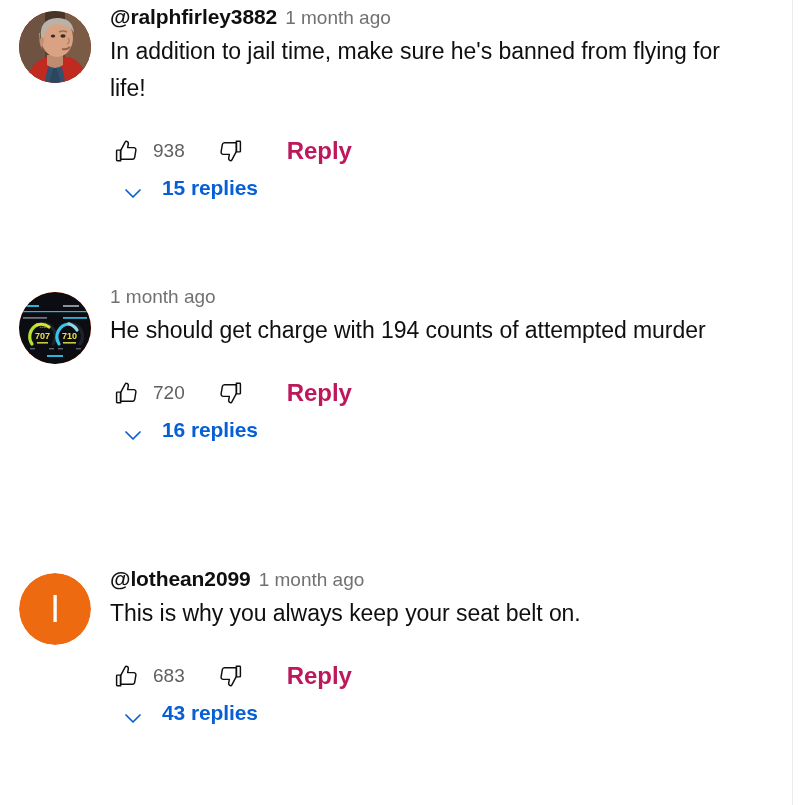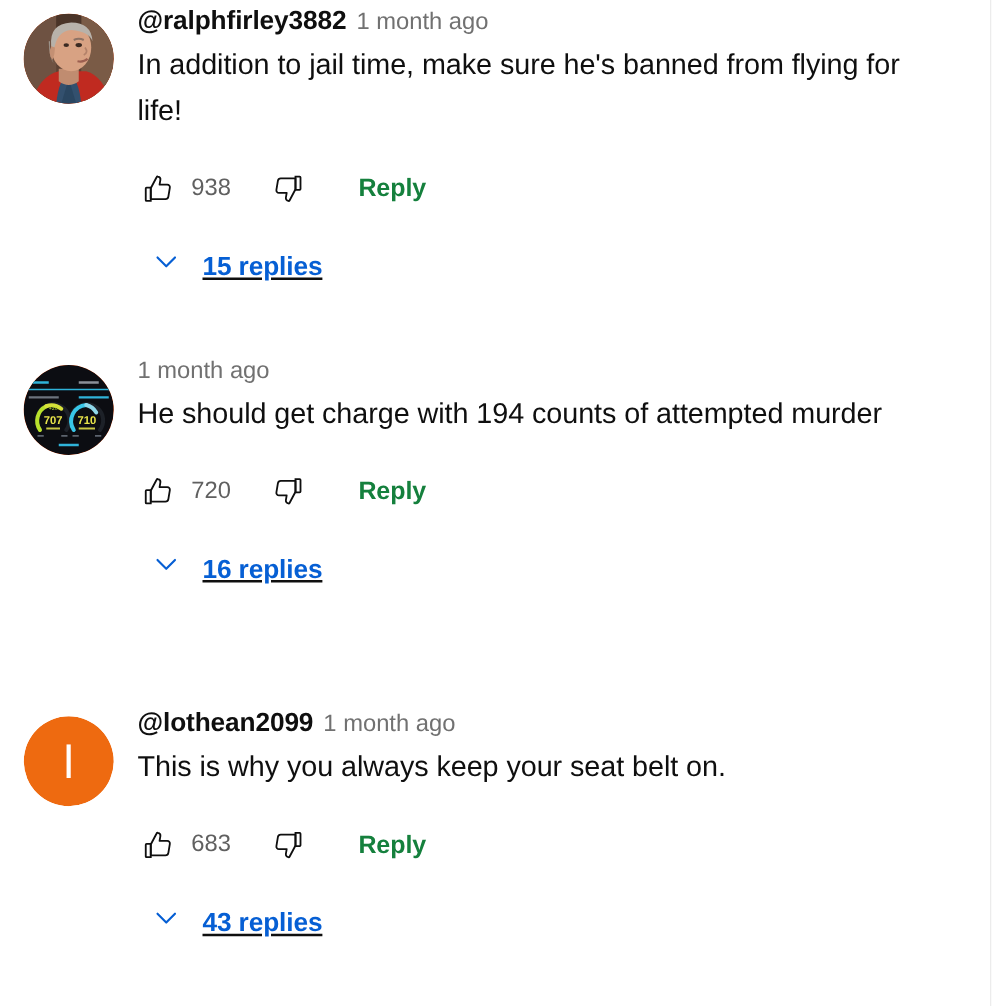--- a/index.html
+++ b/index.html
@@ -142,36 +142,35 @@
     color: #606060;
     margin-left: 9px;
     min-width: 10px;
     font-weight: 400;
   }
 
   .dislike-wrap { margin-left: 28px; }
 
   .reply-btn {
     margin-left: 38px;
-    font-size: 20px;
+    font-size: 24px;
     font-weight: bold;
-    color: #15803d;
+    color: #be185d;
     cursor: pointer;
     padding: 4px 2px;
     letter-spacing: -0.05px;
   }
 
   .replies-row {
     display: flex;
-    align-items: flex-end;
-    margin-top: 24px;
+    align-items: flex-start;
+    margin-top: 8px;
     margin-left: 6px;
     cursor: pointer;
     width: fit-content;
-    text-decoration: underline;
   }
 
   .chevron-wrap {
     display: flex;
     align-items: center;
     justify-content: center;
     width: 34px;
     height: 34px;
   }
 

